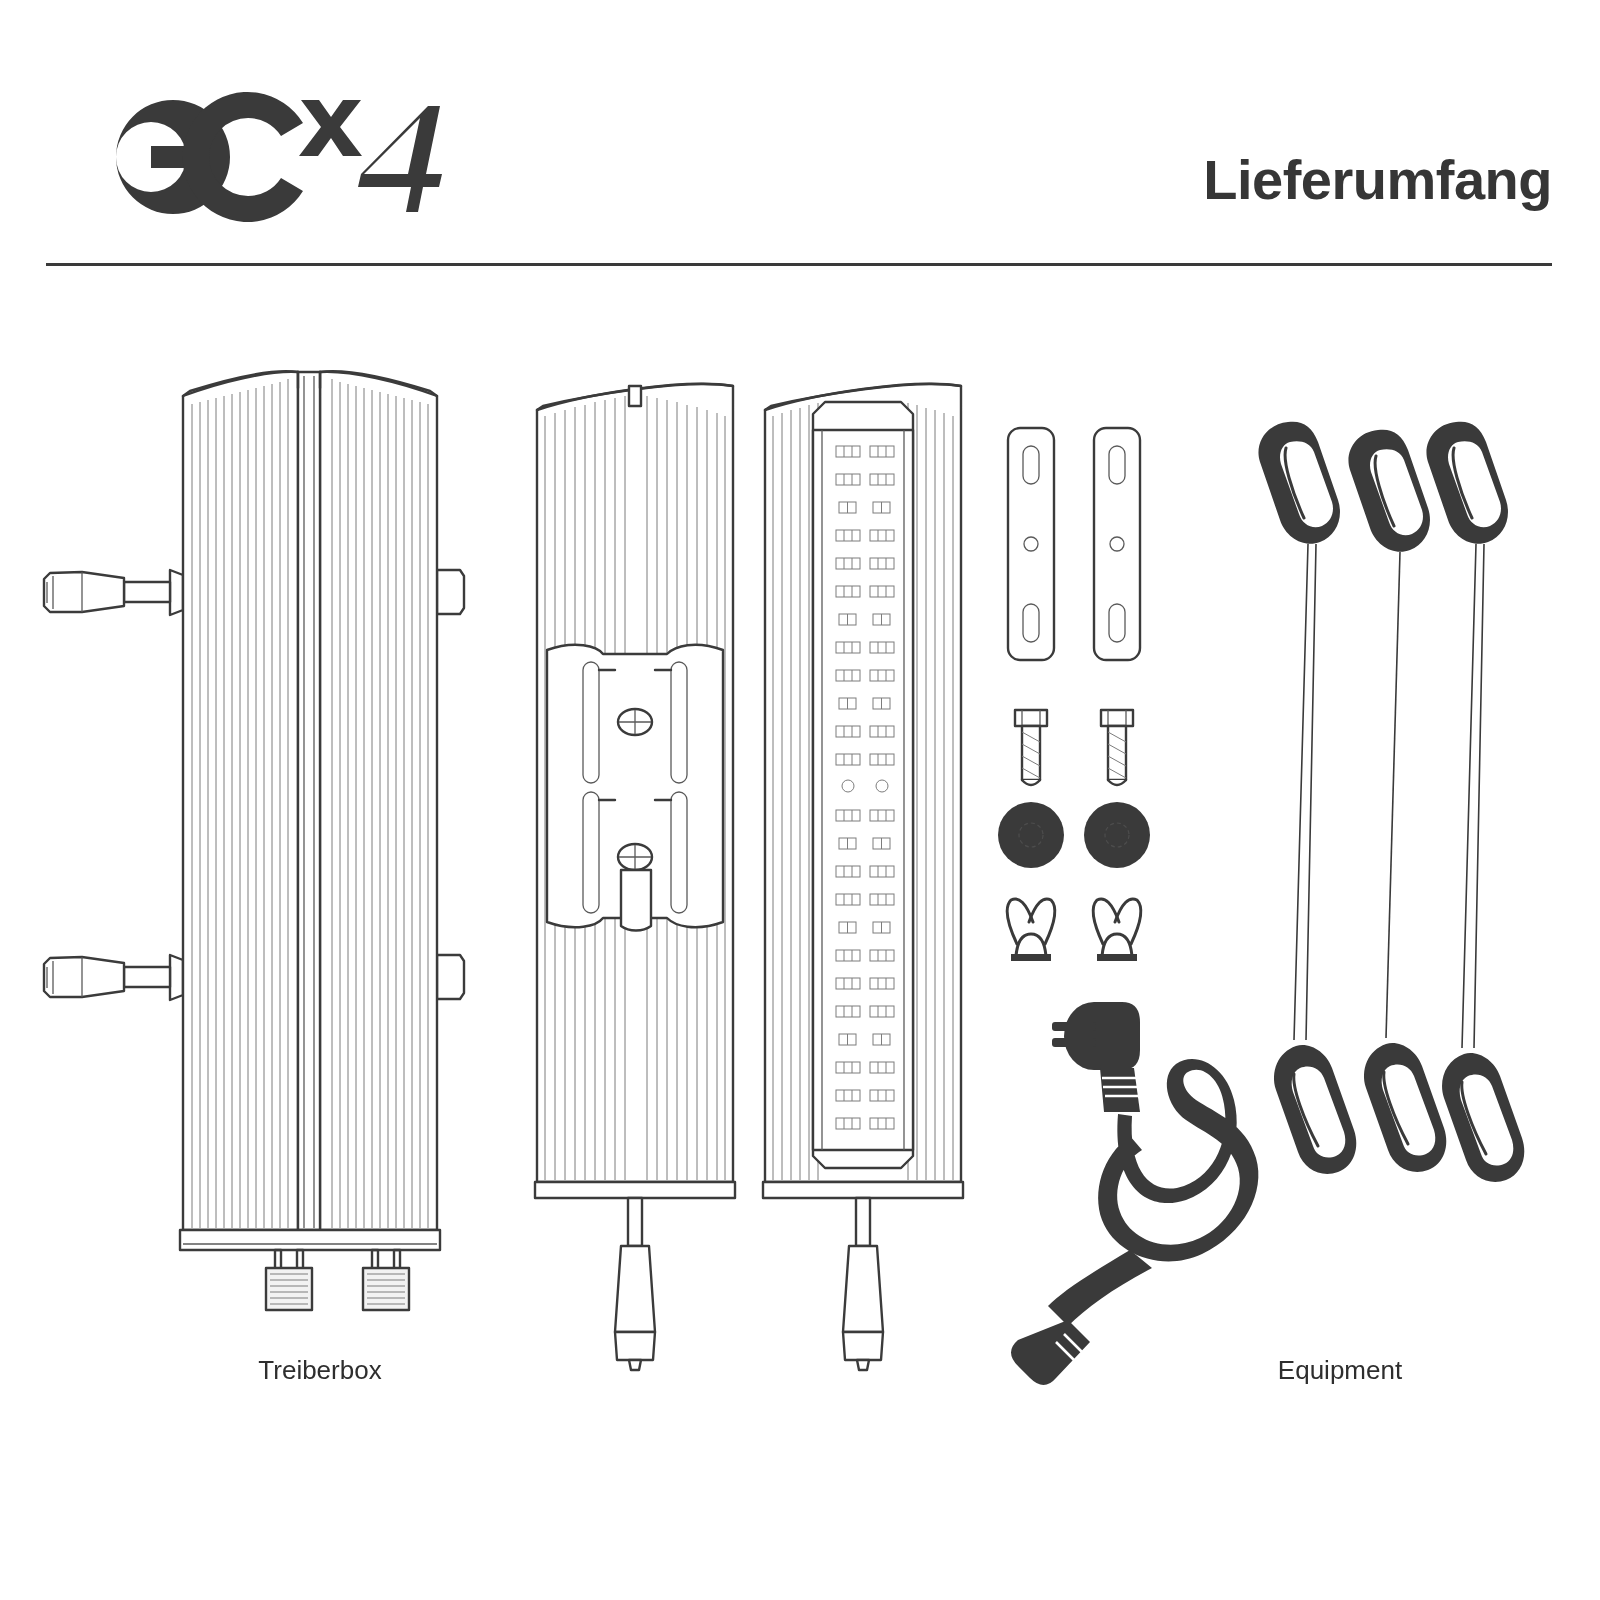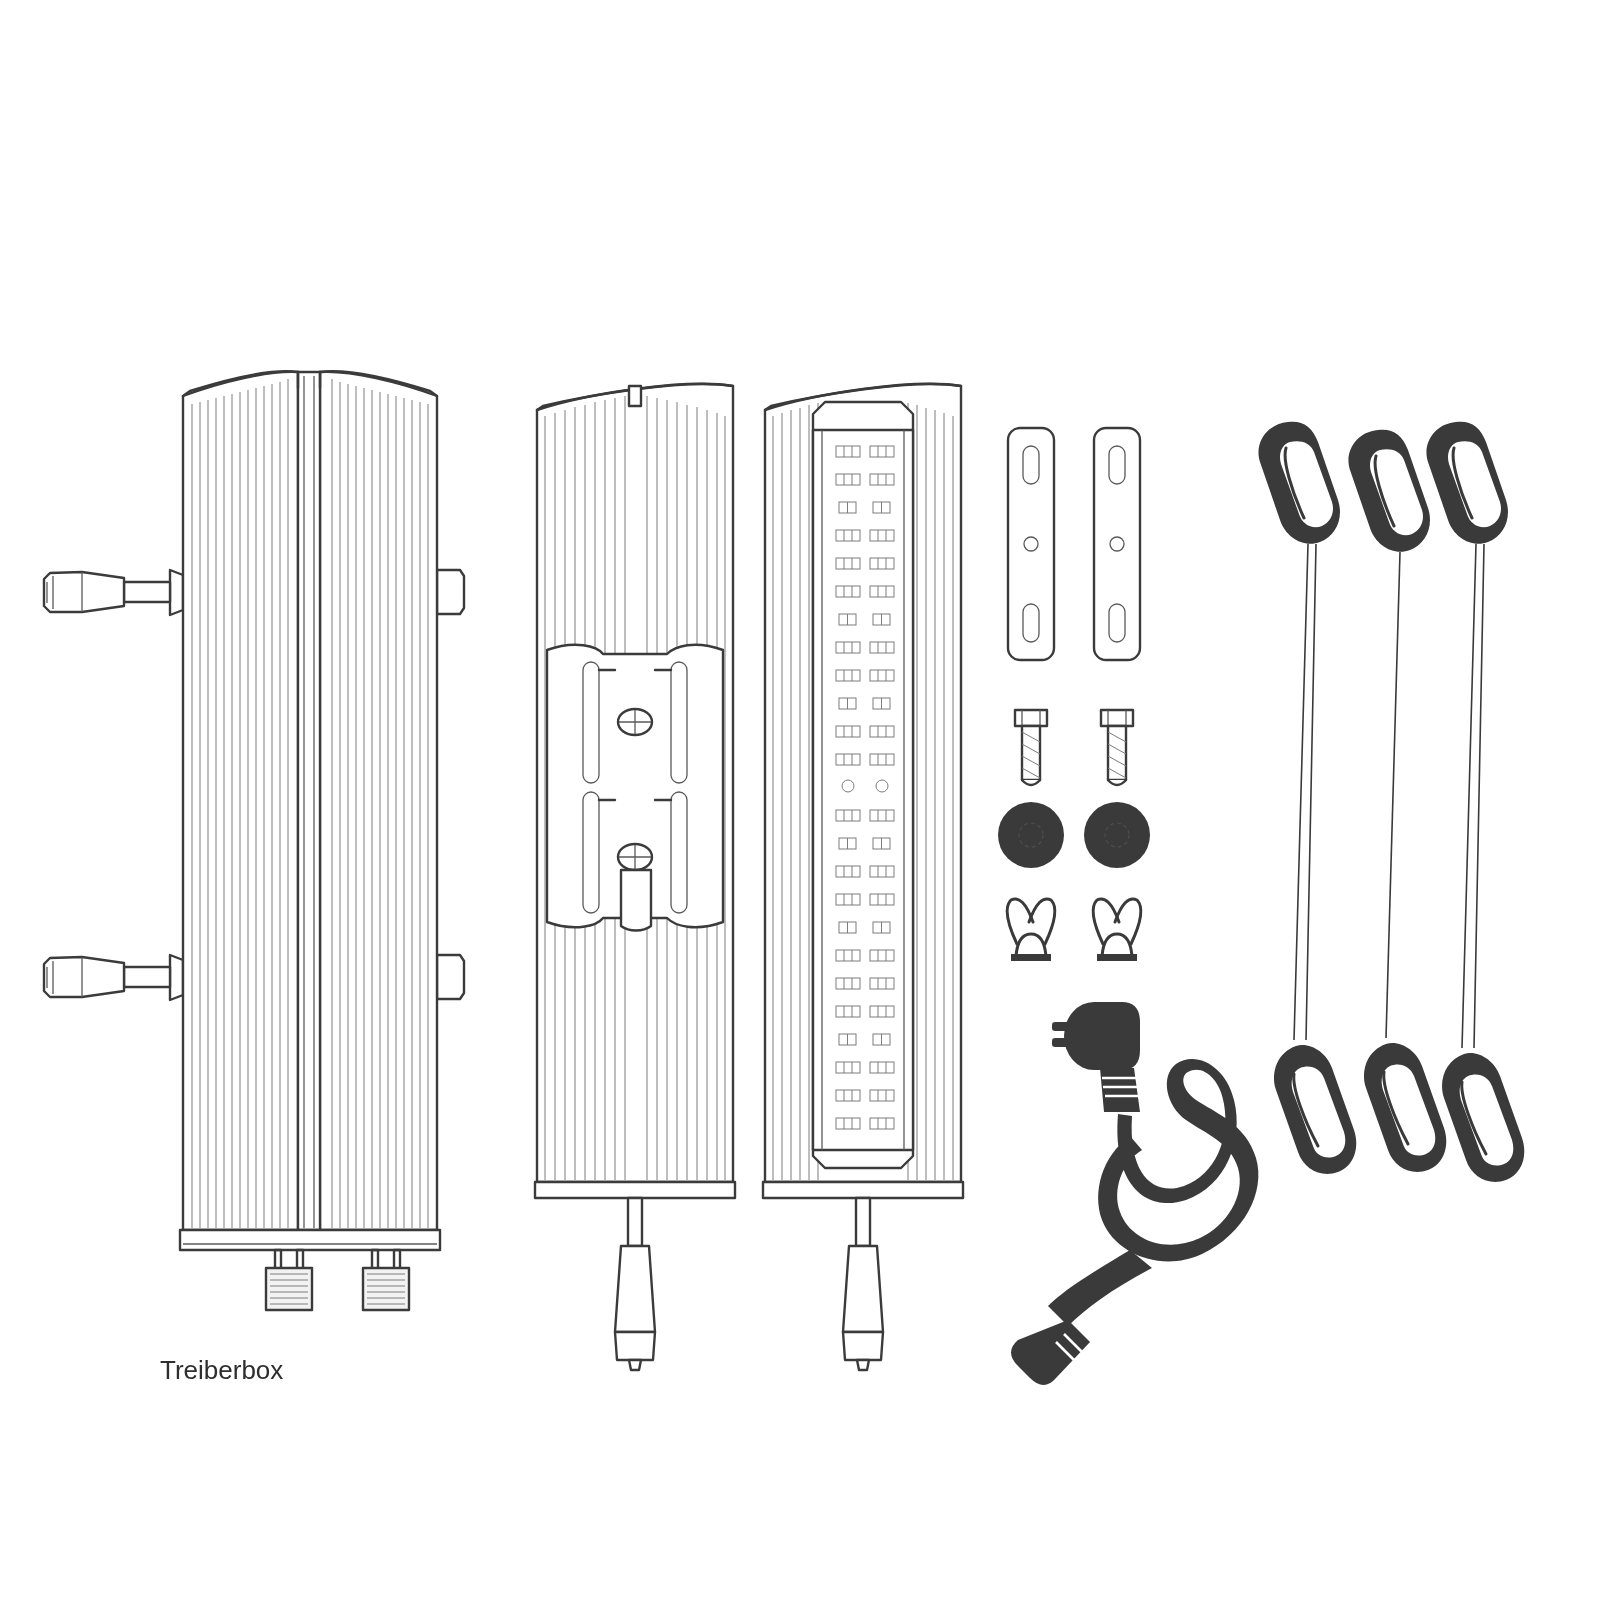--- a/index.html
+++ b/index.html
@@ -19,41 +19,65 @@
     color:#363636;line-height:1;text-align:right;white-space:nowrap;
   }
   .rule{position:absolute;left:46px;top:263px;width:1506px;height:3px;background:#3a3a3a;}
 
   
   .stage{position:absolute;left:0;top:300px;width:1600px;height:1080px;}
   .group{position:absolute;}
 
   .caption{
     position:absolute;top:1355px;
-    font-size:26px;color:#2e2e2e;white-space:nowrap;
+    font-size:26px;color:#2e2e2e;text-align:center;white-space:nowrap;
   }
   .cap-driver{left:160px;width:320px;}
   .cap-bars{left:560px;width:400px;}
   .cap-equip{left:1170px;width:340px;}
 
   svg{display:block;overflow:visible;}
   .ln{fill:none;stroke:#3b3b3b;stroke-width:2.4;stroke-linejoin:round;stroke-linecap:round;}
   .ln-thin{fill:none;stroke:#5a5a5a;stroke-width:1.3;}
   .ln-fine{fill:none;stroke:#7d7d7d;stroke-width:1.0;}
   .fillw{fill:#ffffff;}
   .filll{fill:#f2f2f2;}
   .dark{fill:#3a3a3a;}
   .darkstroke{fill:none;stroke:#3a3a3a;stroke-width:3;stroke-linecap:round;stroke-linejoin:round;}
   .cable{fill:none;stroke:#3a3a3a;stroke-width:1.6;}
 </style>
 </head>
 <body>
 
 <div class="page">
 
+  <div class="header">
+
+    <div class="logo" aria-label="GCx4">
+      <svg width="420" height="130" viewBox="0 0 420 130">
+
+        <g class="dark">
+          <path d="M68 65 A57 57 0 1 1 125 122 A57 57 0 0 1 68 65 Z
+                   M68 65 A35 35 0 1 0 103 30 A35 35 0 0 0 68 65 Z" fill-rule="evenodd" fill="#3a3a3a"></path>
+          <rect x="103" y="54" width="62" height="22" fill="#3a3a3a"></rect>
+
+          <path d="M200 26 a39 39 0 1 0 0 78 a39 39 0 0 0 33 -18 l22 13
+                   a65 65 0 1 1 0 -68 l-22 13 a39 39 0 0 0 -33 -18 z" fill="#3a3a3a"></path>
+
+          <path d="M253 8 l18 0 l12 17 l12 -17 l18 0 l-21 27 l22 29 l-19 0 l-12 -18 l-13 18 l-19 0 l22 -29 z" fill="#3a3a3a"></path>
+
+          <path d="M380 14 l12 0 l-14 68 l16 0 l-3 13 l-16 0 l-5 25 l-12 0 l5 -25 l-53 0 l3 -13 z
+                   M316 82 l44 0 l12 -56 z" fill="#3a3a3a"></path>
+        </g>
+      </svg>
+    </div>
+
+    <div class="title">Lieferumfang</div>
+    <div class="rule"></div>
+  </div>
 
   <div class="stage">
 
     <div class="group" style="left:20px;top:60px;">
       <svg width="470" height="1010" viewBox="0 0 470 1010">
 
         <g>
           <path class="ln" d="M163 215 L163 250 L150 255 L150 210 Z"></path>
           <rect class="ln fillw" x="104" y="222" width="46" height="20"></rect>
           <path class="ln fillw" d="M104 218 L62 212 L30 213 L24 219 L24 246 L30 252 L62 252 L104 246 Z"></path>
@@ -538,14 +562,15 @@
                    M310 676 C 302 680 300 690 303 700 L 323 754 C 326 764 336 768 346 764
                    C 355 760 357 750 354 740 L 334 686 C 330 676 320 672 310 676 Z" fill-rule="evenodd"></path>
           <path class="darkstroke" d="M304 682 C 302 696 314 728 328 754" stroke-width="4"></path>
         </g>
 
       </svg>
     </div>
   </div>
 
   <div class="caption cap-driver">Treiberbox</div>
+  <div class="caption cap-equip">Equipment</div>
 
 </div>
 
 </body></html>

